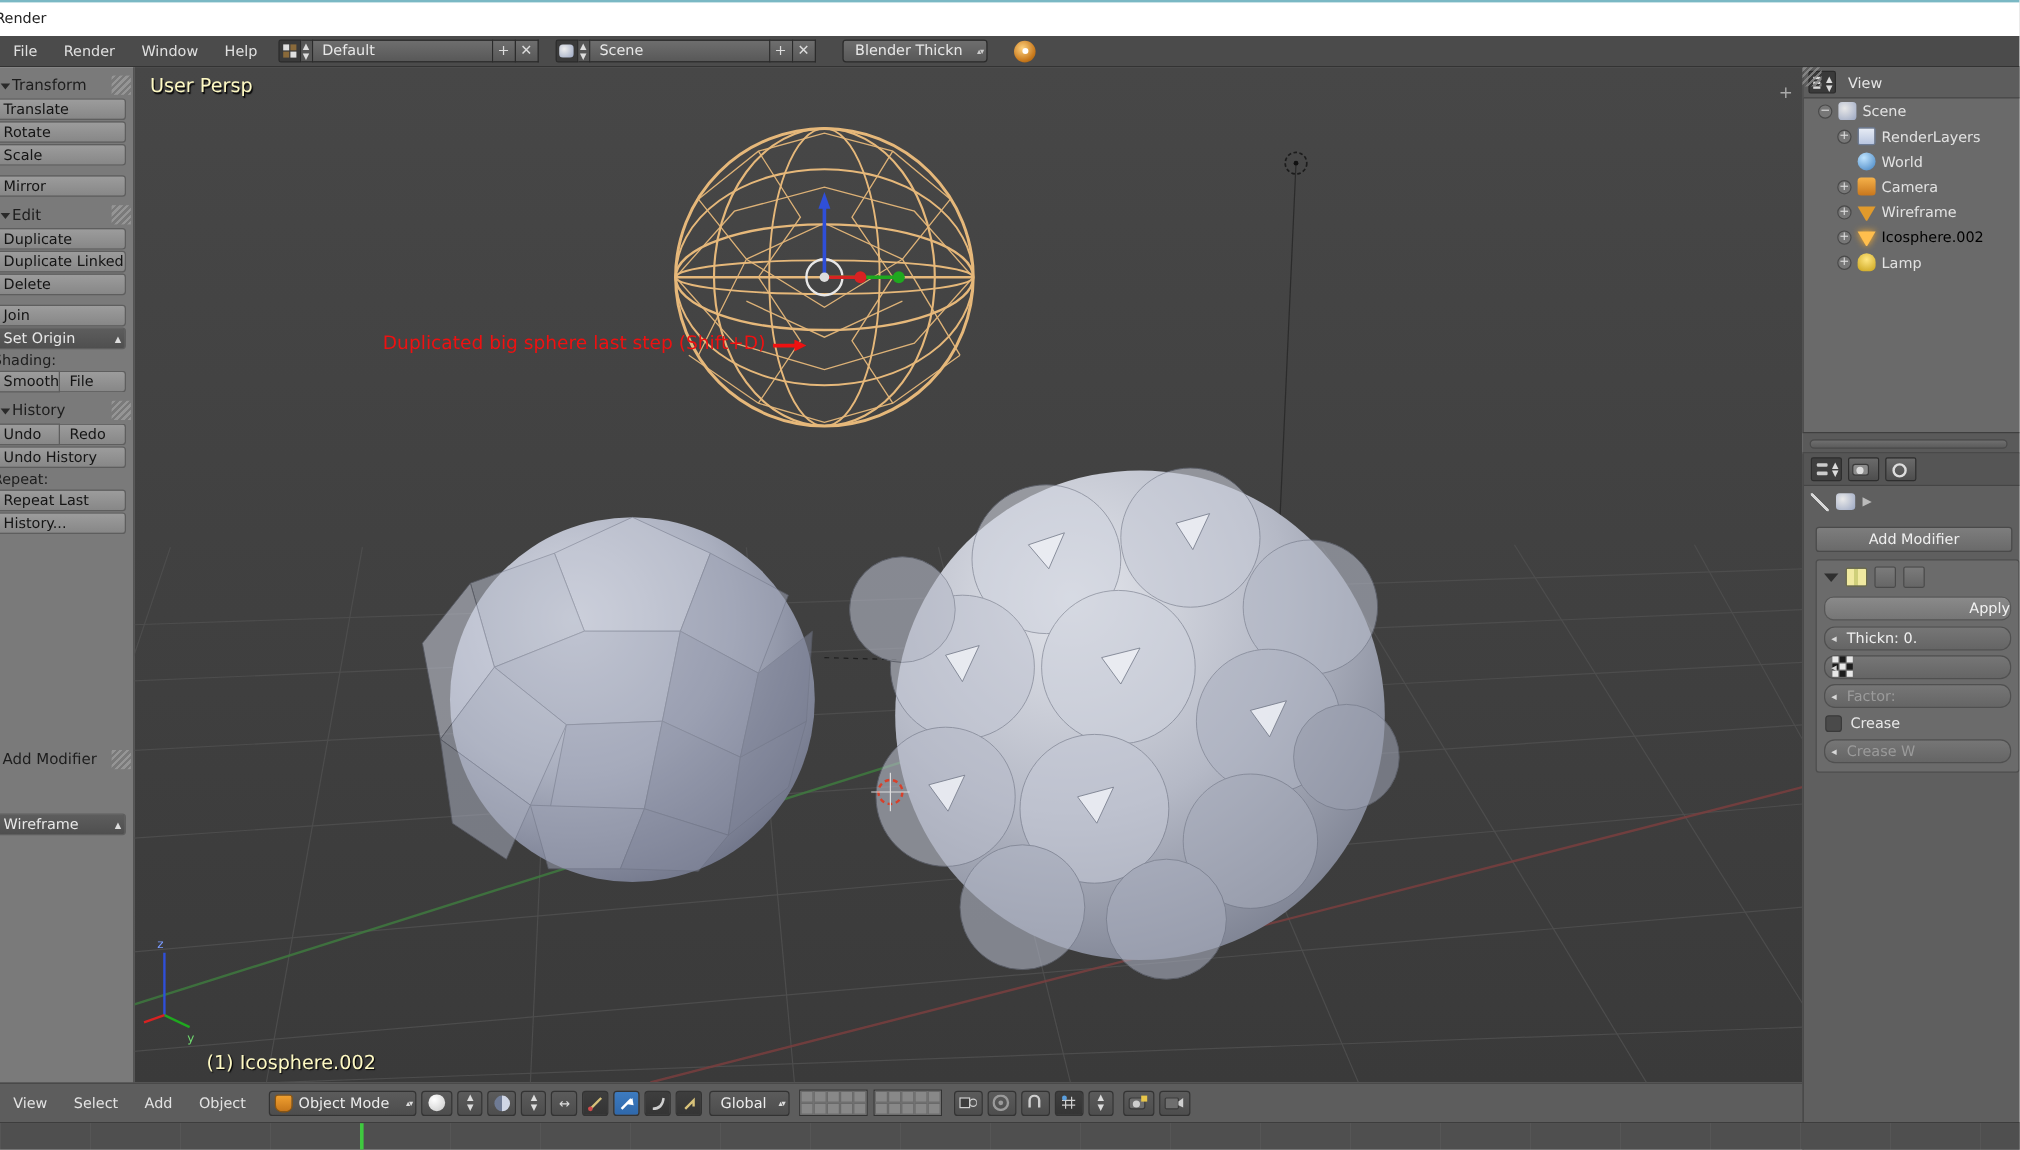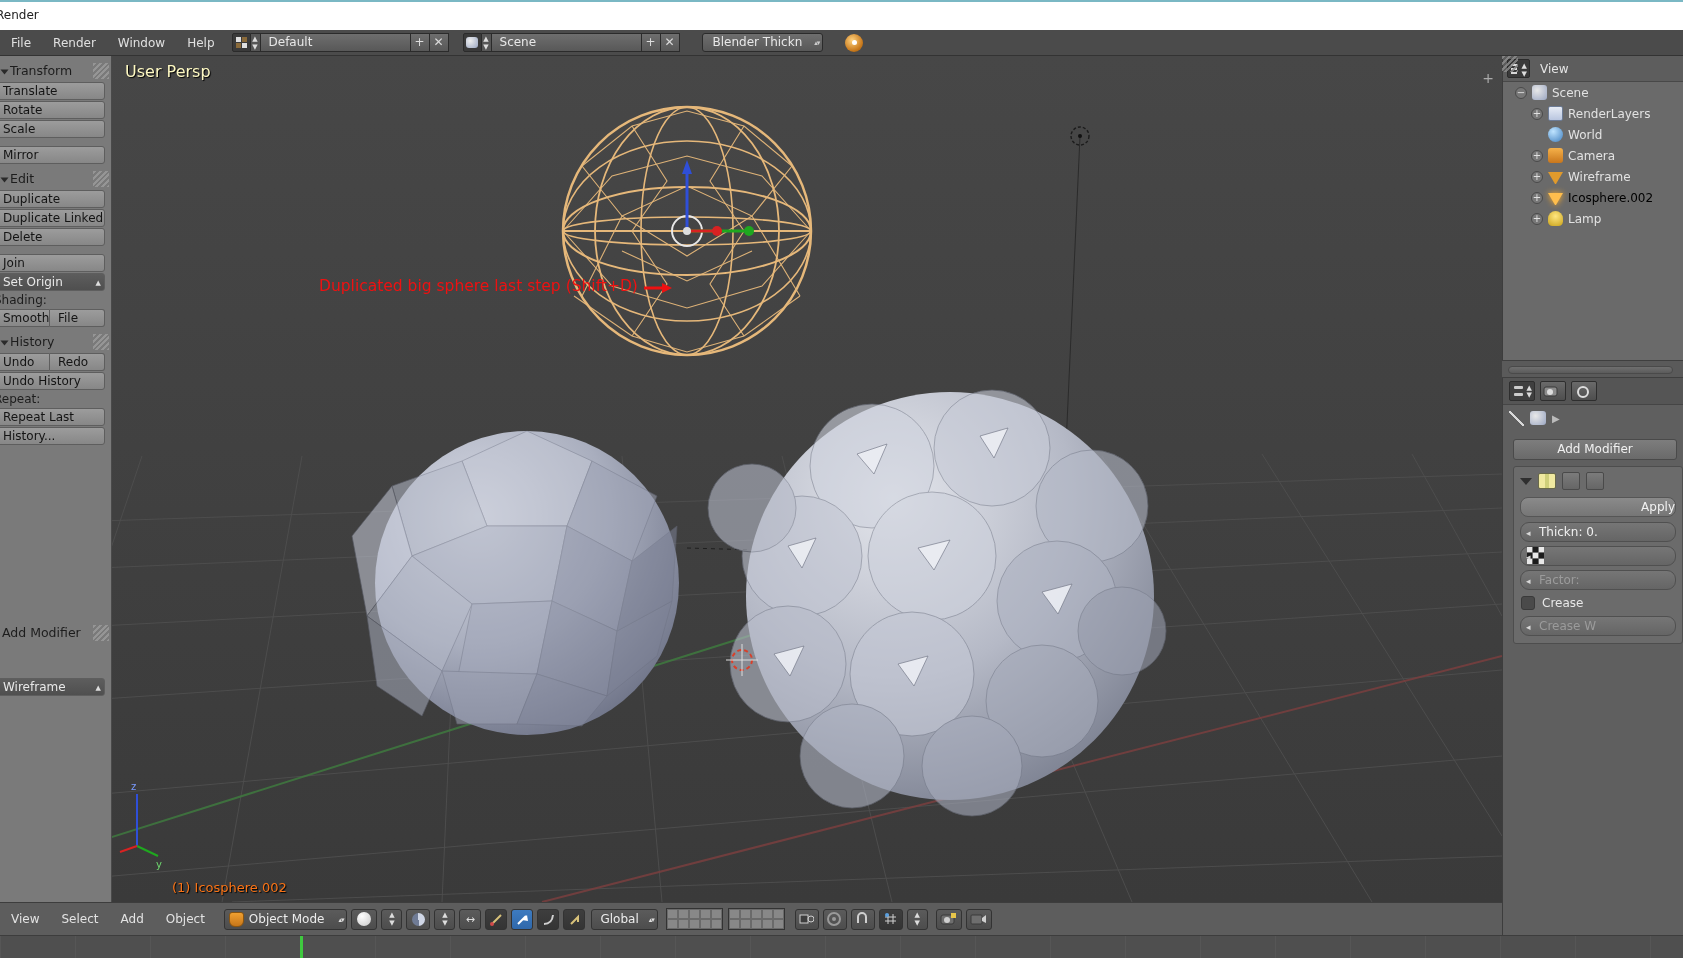--- a/index.html
+++ b/index.html
@@ -126,22 +126,22 @@
   
   .viewport {
     position: absolute; left: 112px; top: 0; width: 1390px; height: 846px;
     background: #3a3a3a; overflow: hidden;
   }
   .vp-label {
     position: absolute; left: 13px; top: 6px; color: #fef9c3;
     font-size: 16px; text-shadow: 1px 1px 1px #000;
   }
   .vp-objname {
-    position: absolute; left: 60px; bottom: 7px; color: #f97316;
-    font-size: 13px; text-shadow: 1px 1px 1px #000;
+    position: absolute; left: 60px; bottom: 7px; color: #fef9c3;
+    font-size: 16px; text-shadow: 1px 1px 1px #000;
   }
   .vp-plus {
     position: absolute; right: 8px; top: 14px; color: #aaa; font-size: 14px;
   }
   .annot {
     position: absolute; left: 207px; top: 221px;
     color: #ee1111; font-size: 15.5px; white-space: nowrap;
     font-family: "DejaVu Sans", "Liberation Sans", sans-serif;
   }
   .annot-arrow {

